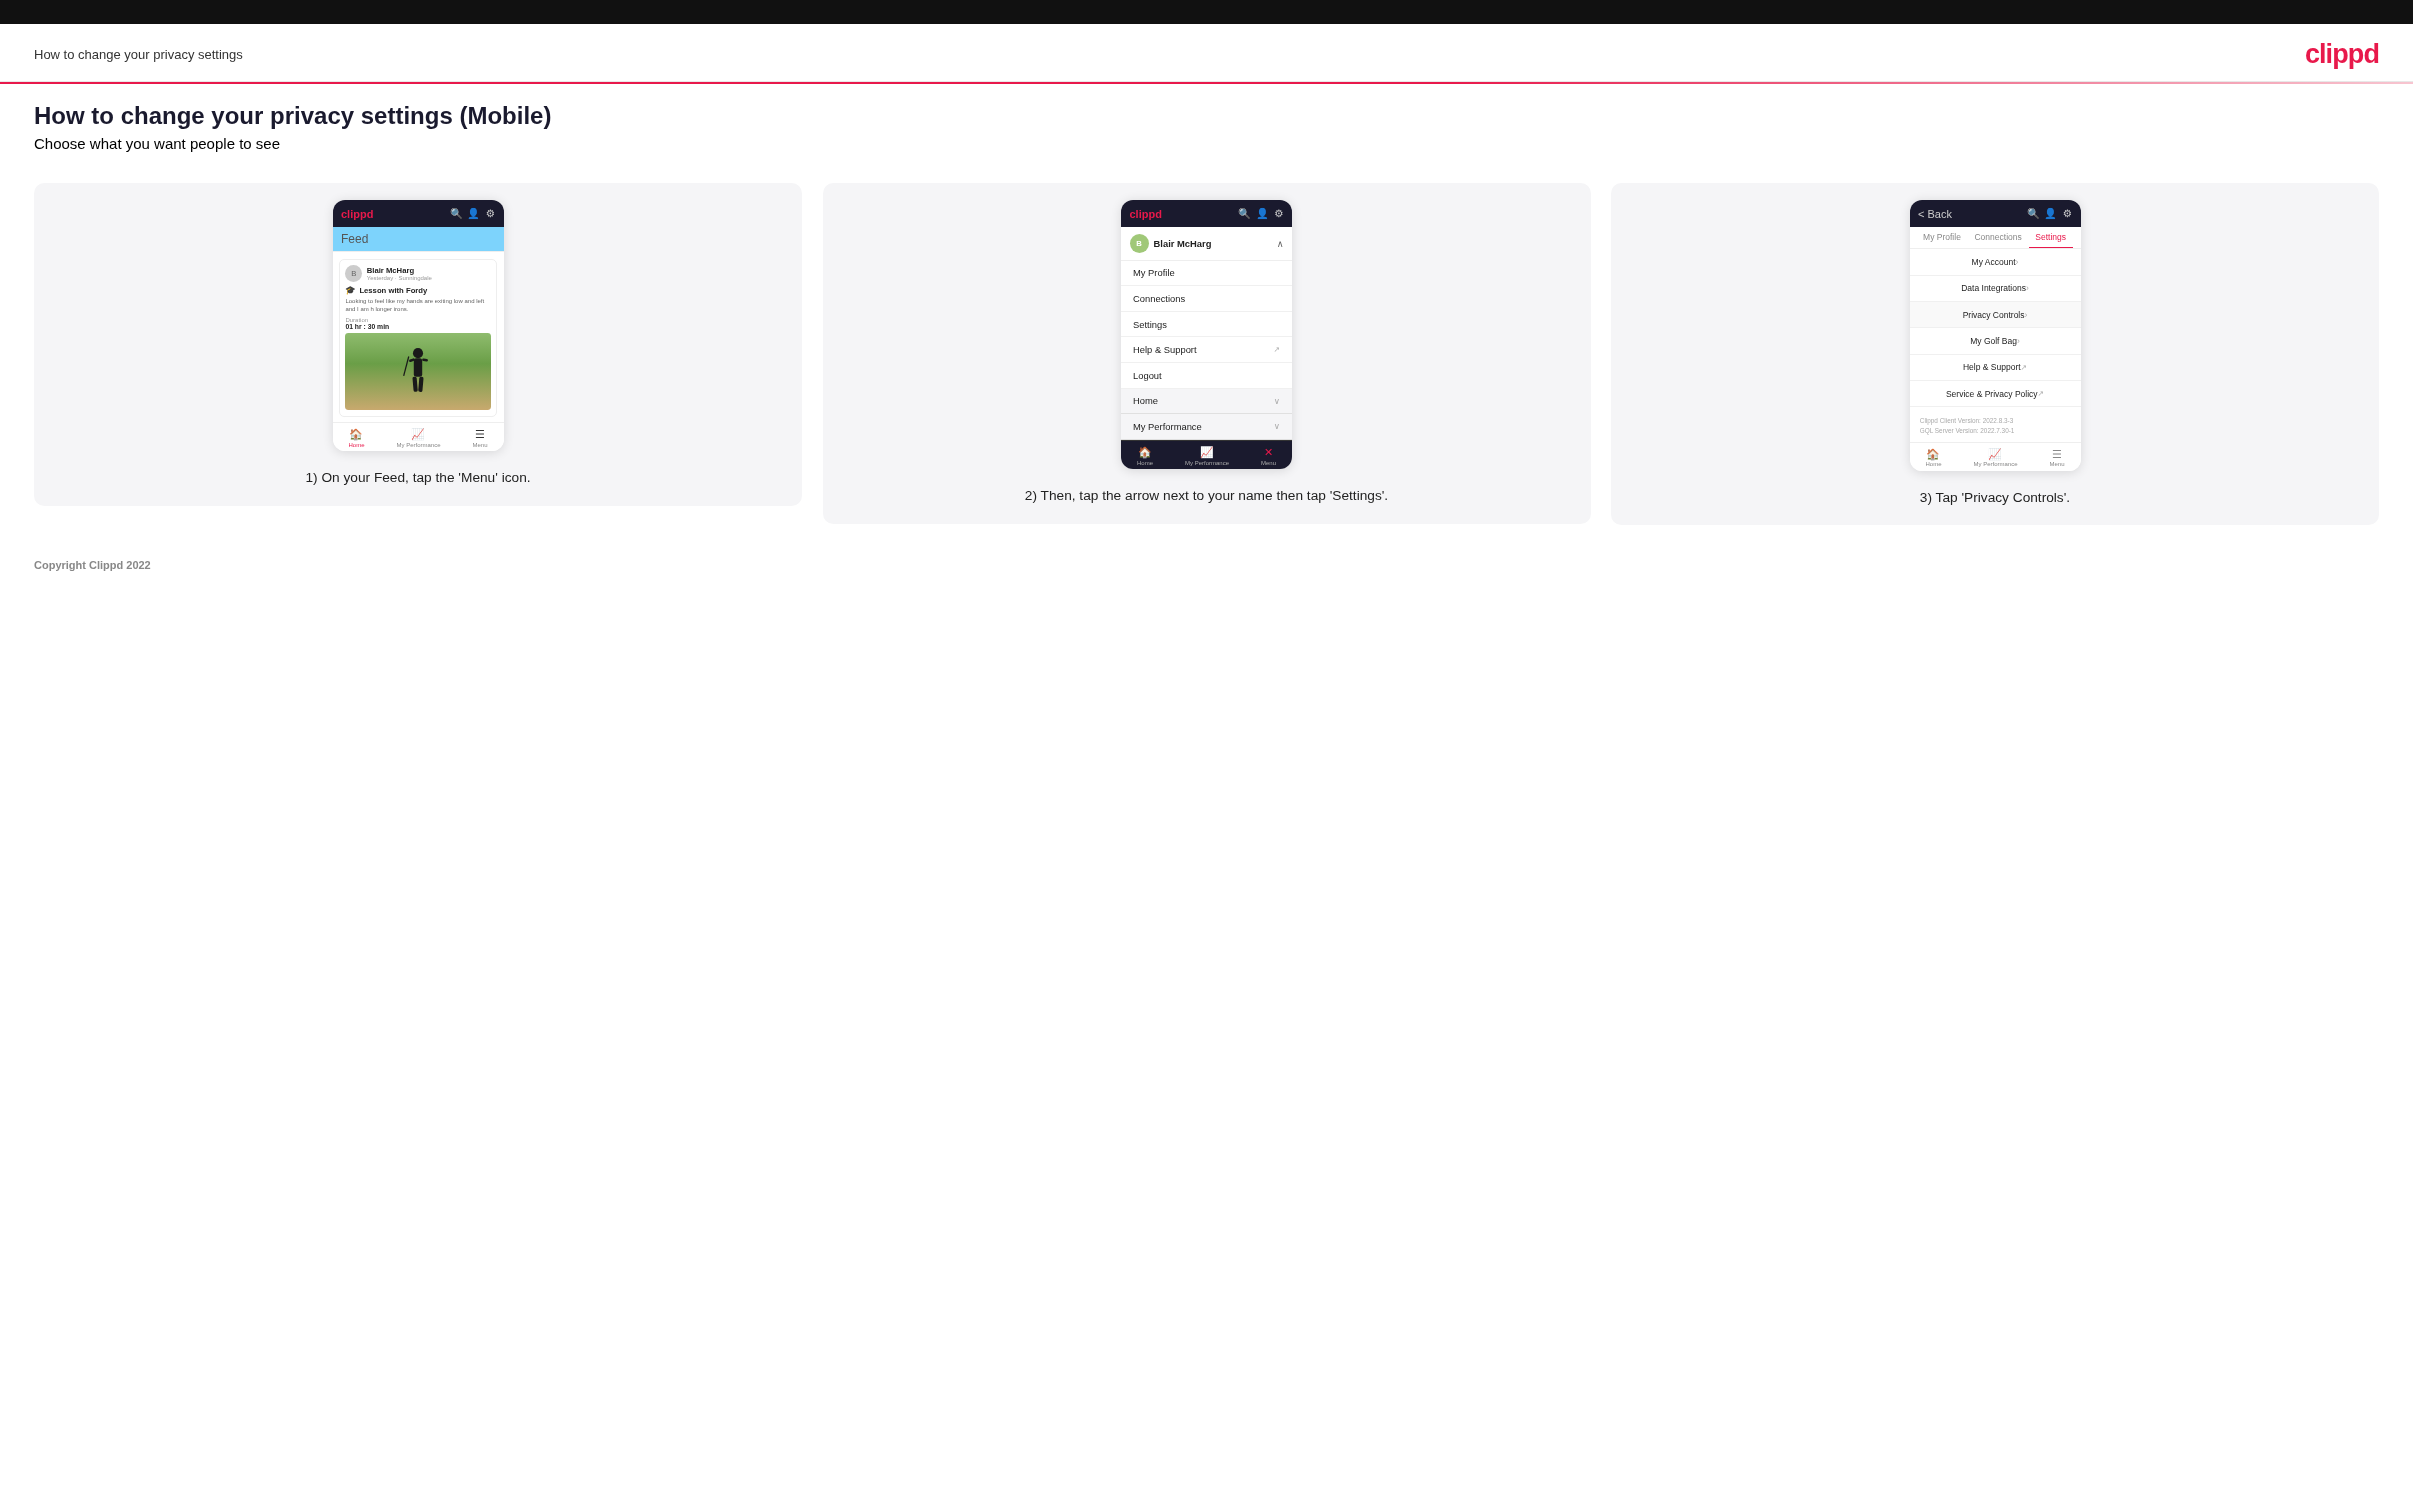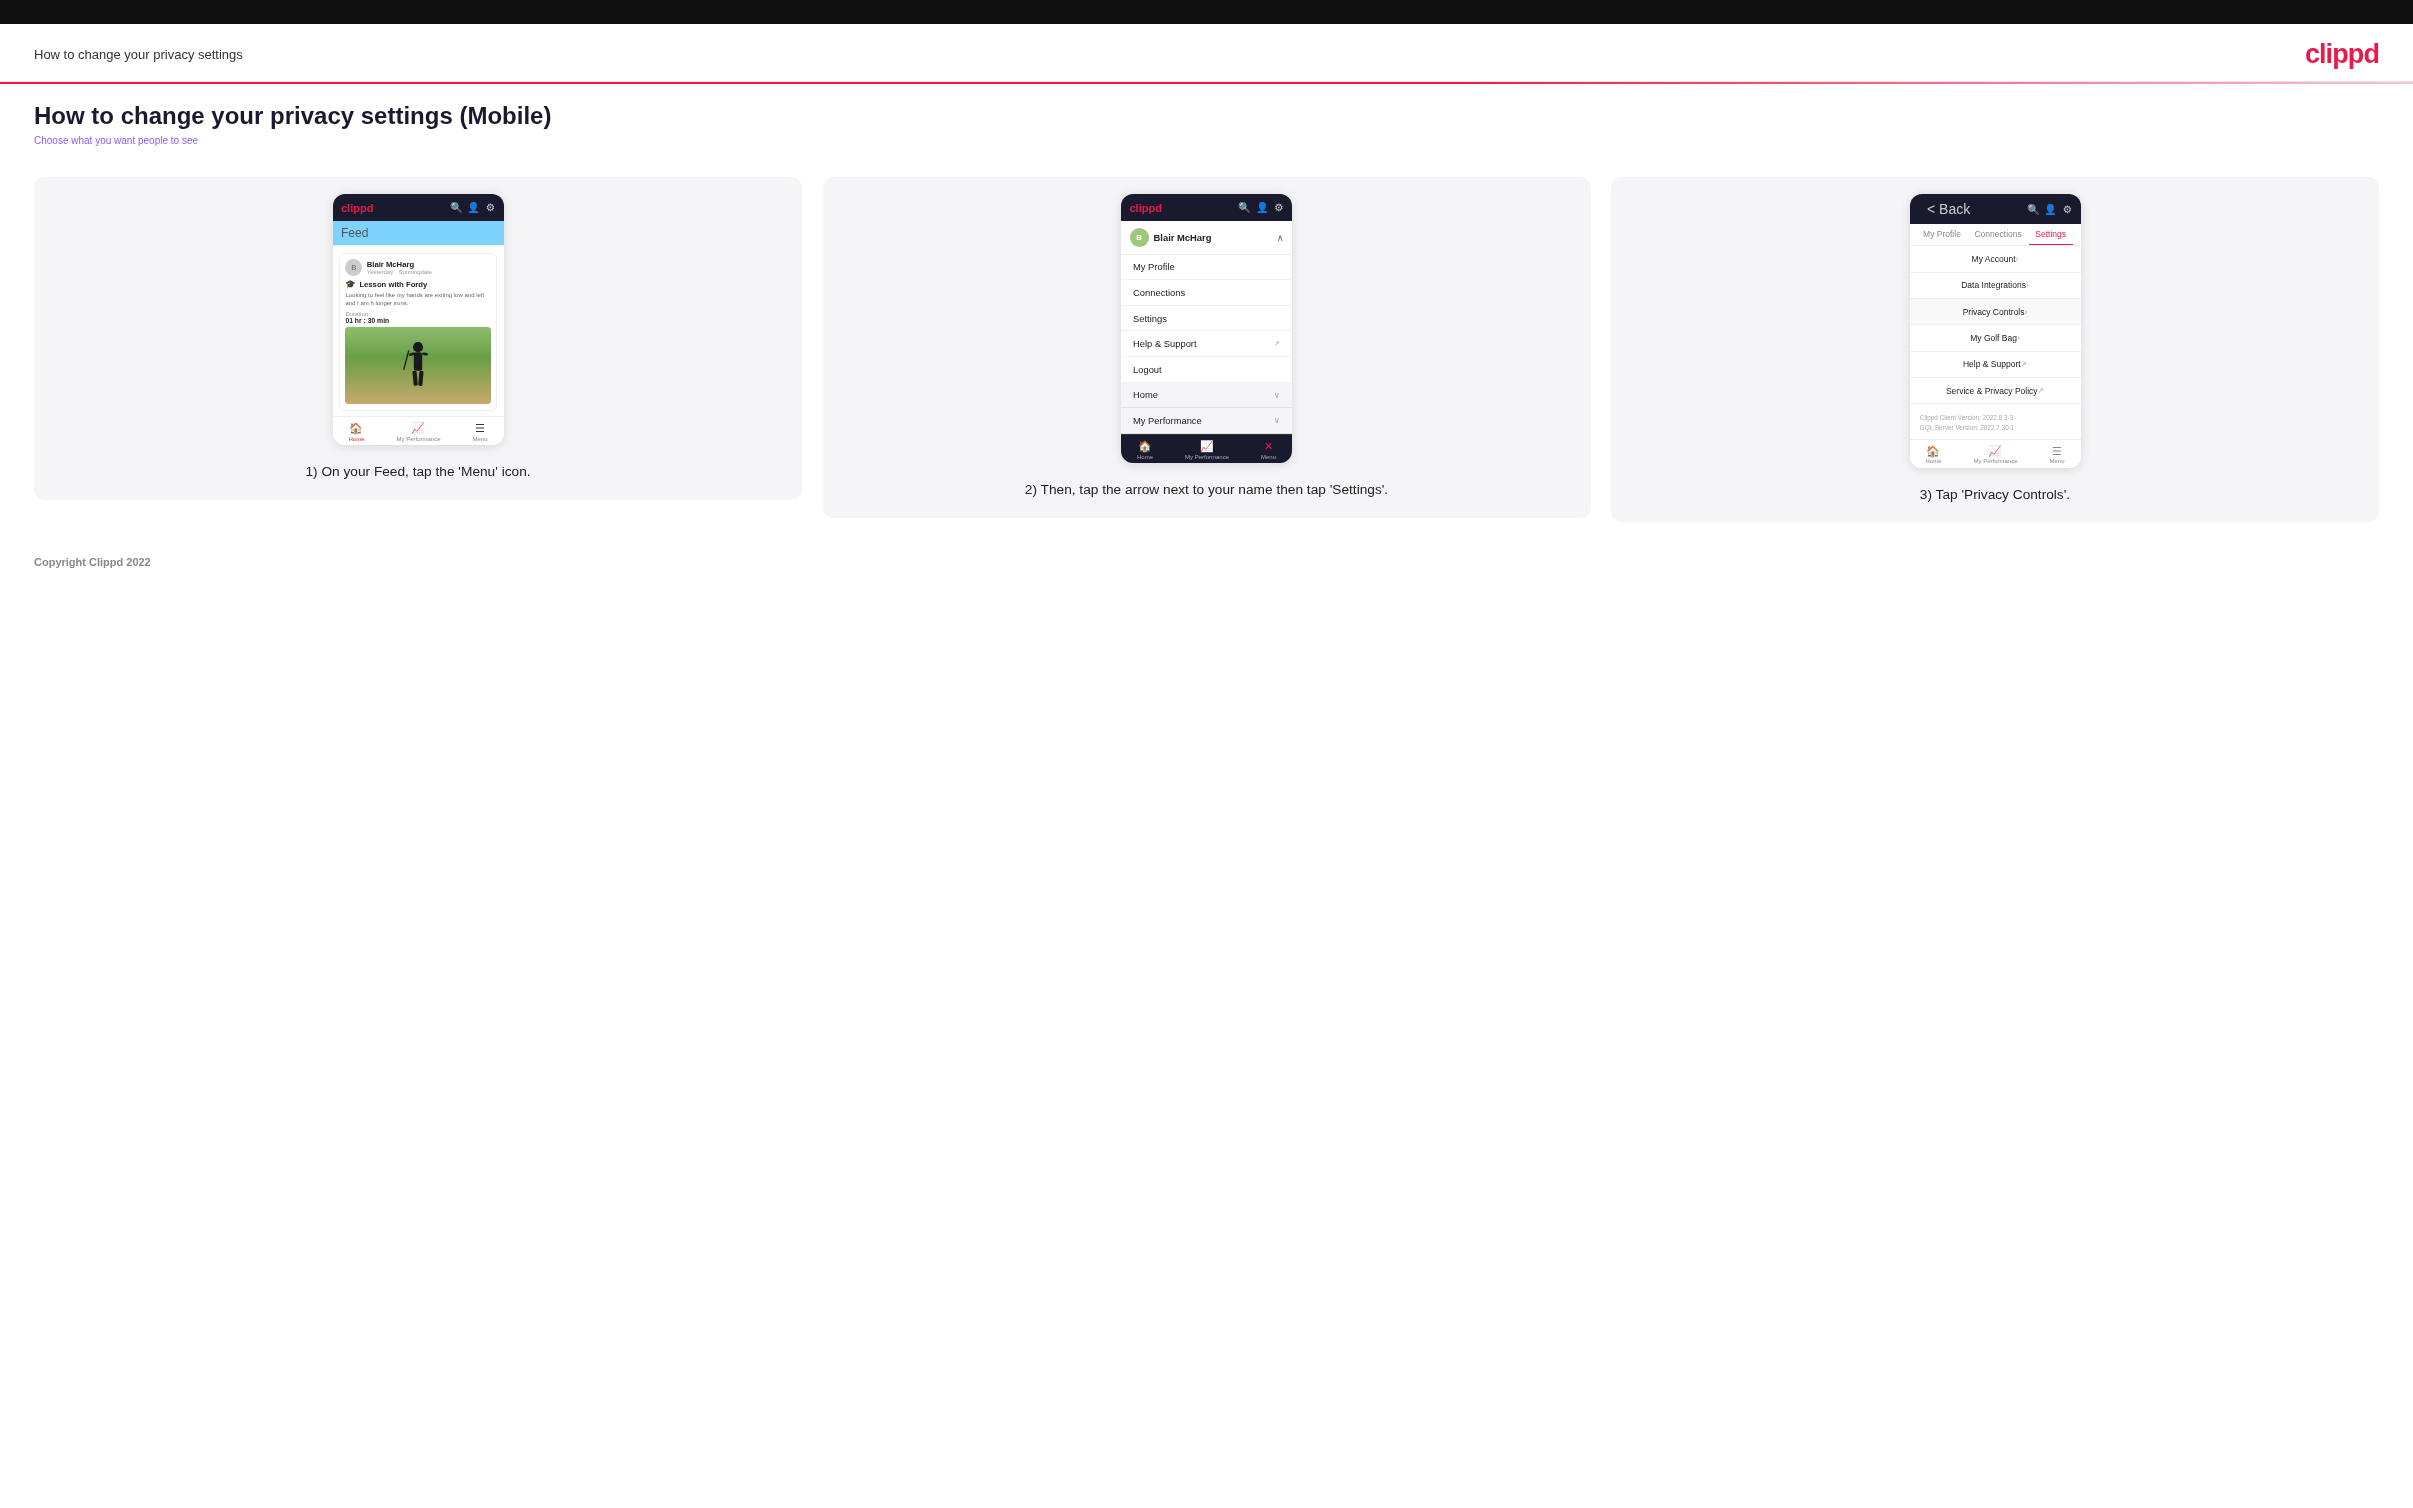--- a/index.html
+++ b/index.html
@@ -47,22 +47,22 @@
       padding: 18px 34px 17px 34px;
     }
 
     .page-heading {
       font-size: 24px;
       font-weight: 700;
       color: #1a1a2e;
       margin-bottom: 5.1px;
     }
     .page-subheading {
-      font-size: 10px;
-      color: #8b5cf6;
+      font-size: 15px;
+      color: #000000;
       margin-bottom: 31px;
     }
 
     
     .steps-container {
       display: flex;
       gap: 20.5px;
       align-items: flex-start;
     }
 
@@ -249,21 +249,21 @@
     .p2-close-icon { font-size: 11px; color: #e8194b; }
 
     
     .p3-topbar {
       background: #1a1a2e;
       display: flex;
       align-items: center;
       justify-content: space-between;
       padding: 6.8px 8.5px;
     }
-    .p3-back { color: #ccc; font-size: 14px; margin-left: 9px; }
+    .p3-back { color: #ccc; font-size: 11px; }
     .p3-icons { display: flex; gap: 5.1px; }
     .p3-icon { color: #ccc; font-size: 10.3px; }
 
     .p3-tabs {
       display: flex;
       background: #fff;
       border-bottom: 0.9px solid #eee;
       padding: 0 6.8px;
     }
     .p3-tab {

